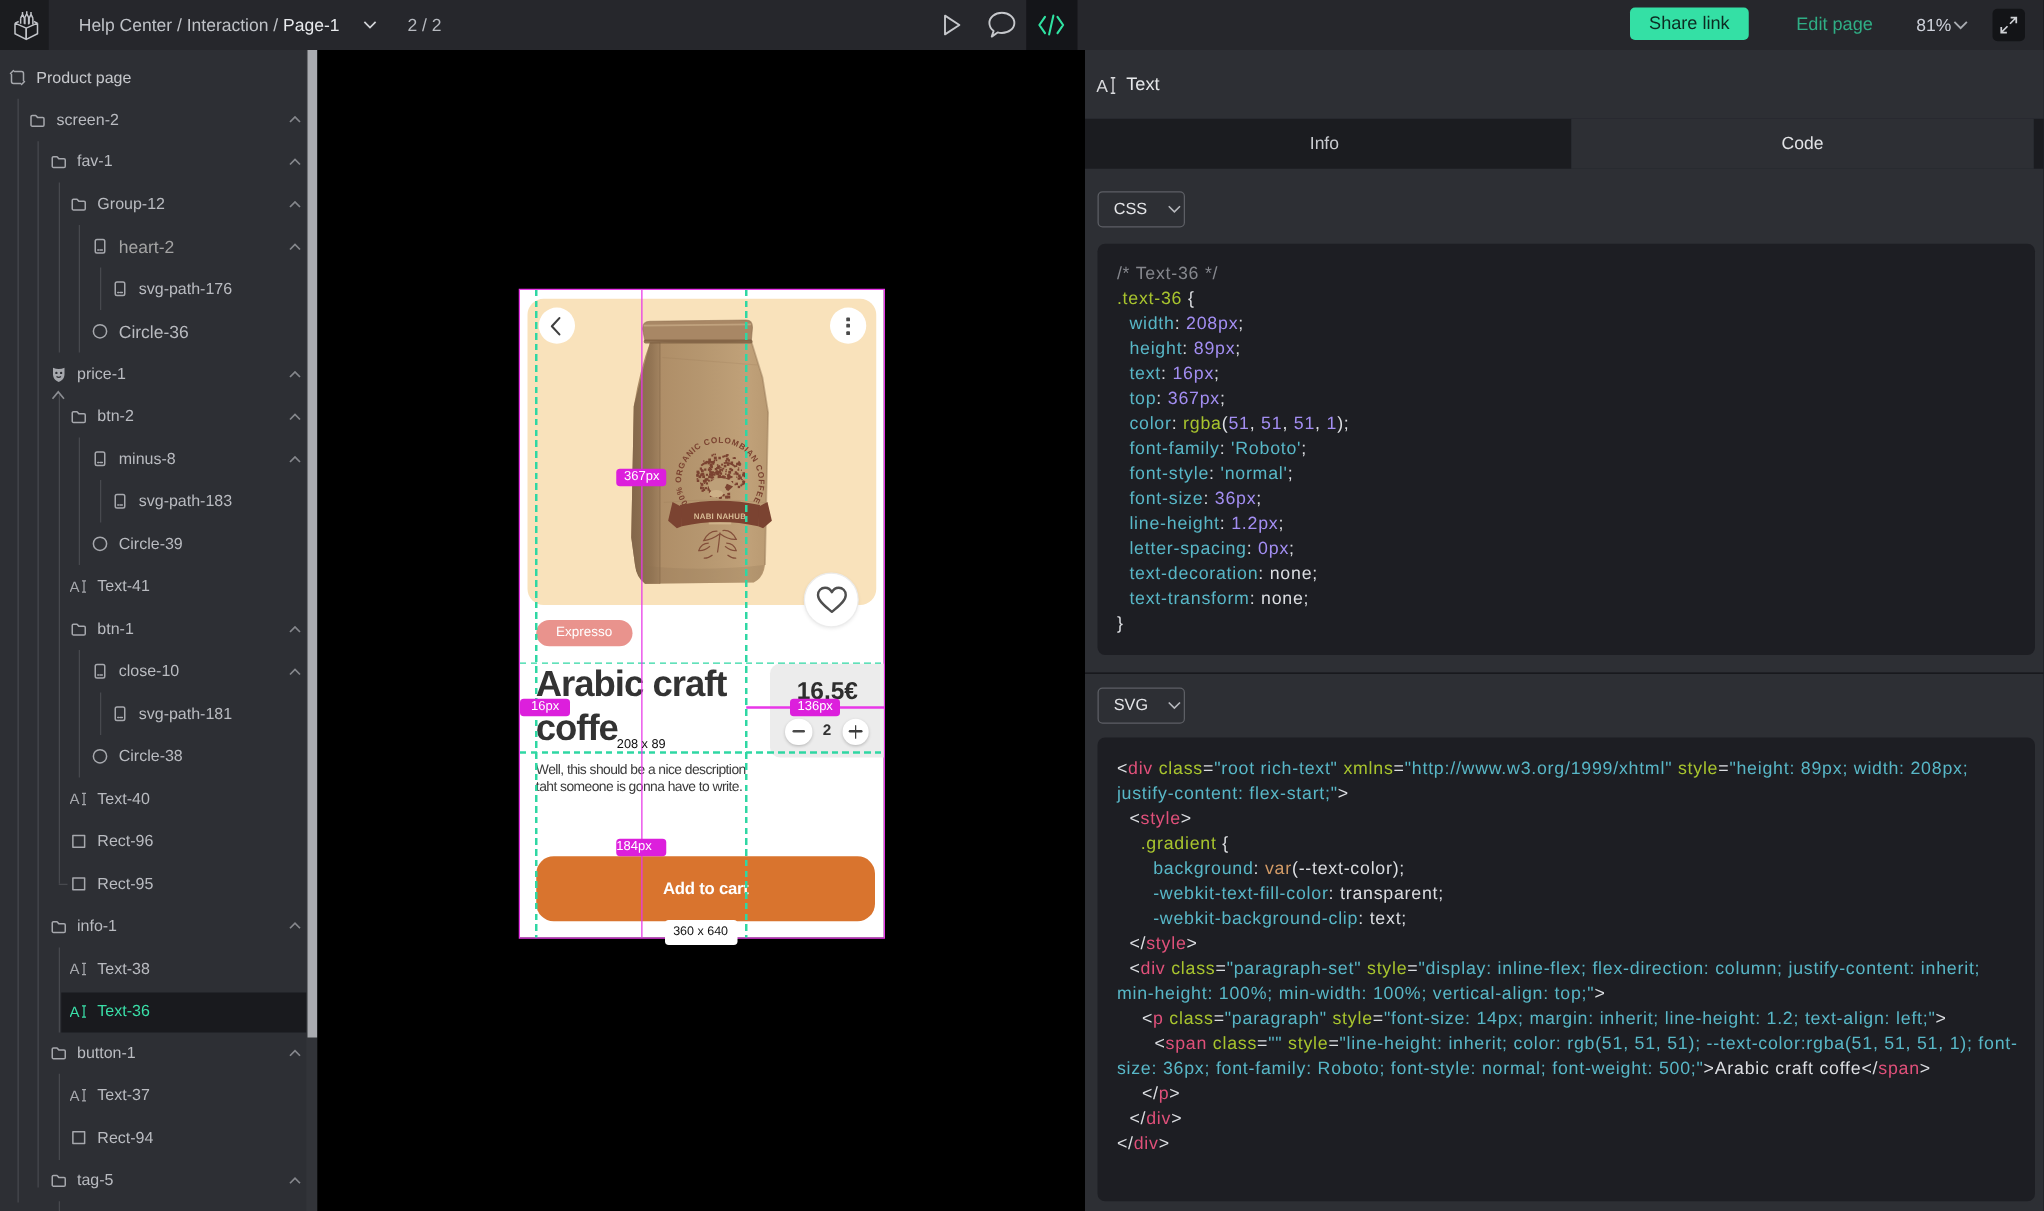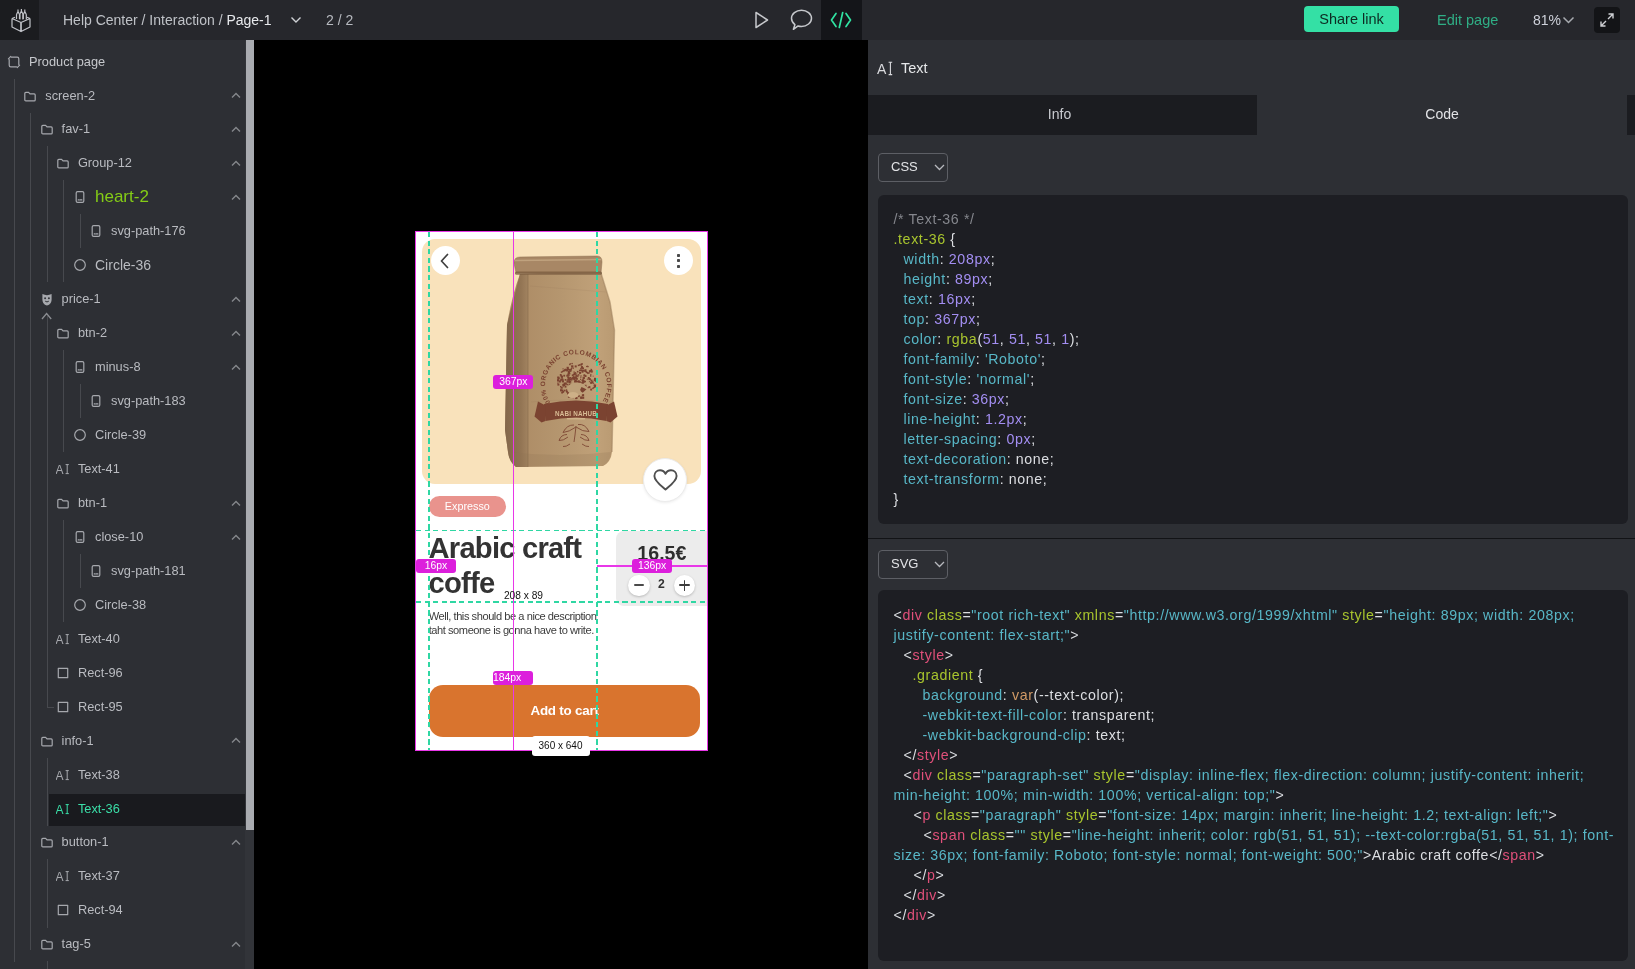--- a/index.html
+++ b/index.html
@@ -90,21 +90,21 @@
         <path d="M1.8,4.4 a1,1 0 0 1 1,-1 h2.8 l1.4,1.5 h4.2 a1,1 0 0 1 1,1 v5 a1,1 0 0 1 -1,1 H2.8 a1,1 0 0 1 -1,-1 Z" stroke="#a6a8ad" stroke-width="1.2" fill="none" stroke-linecap="round" stroke-linejoin="round"></path>
       </svg></div>
 <div style="position:absolute;left:77.9px;top:115.4px;height:16px;line-height:16px;font-size:12.8px;color:#b9bbc0;white-space:nowrap">Group-12</div>
 <svg style="position:absolute;left:230.5px;top:120.2px" width="10" height="7">
       <path d="M1,5.6 L5,1.6 L9,5.6" stroke="#85878c" stroke-width="1.4" fill="none"></path>
     </svg>
 <div style="position:absolute;left:73.0px;top:150.3px"><svg width="14" height="14">
         <rect x="3.2" y="1.6" width="7.6" height="10.8" rx="1.4" stroke="#a6a8ad" stroke-width="1.2" fill="none" stroke-linecap="round" stroke-linejoin="round"></rect>
         <path d="M5.2,9.9 h0.9 M7.2,9.9 h1.7" stroke="#a6a8ad" stroke-width="1.2" fill="none" stroke-linecap="round" stroke-linejoin="round"></path>
       </svg></div>
-<div style="position:absolute;left:95.0px;top:149.3px;height:16px;line-height:16px;font-size:17px;color:#84cc16;white-space:nowrap">heart-2</div>
+<div style="position:absolute;left:95.0px;top:149.3px;height:16px;line-height:16px;font-size:14px;color:#a3a3a3;white-space:nowrap">heart-2</div>
 <svg style="position:absolute;left:230.5px;top:154.1px" width="10" height="7">
       <path d="M1,5.6 L5,1.6 L9,5.6" stroke="#85878c" stroke-width="1.4" fill="none"></path>
     </svg>
 <div style="position:absolute;left:89.0px;top:184.3px"><svg width="14" height="14">
         <rect x="3.2" y="1.6" width="7.6" height="10.8" rx="1.4" stroke="#a6a8ad" stroke-width="1.2" fill="none" stroke-linecap="round" stroke-linejoin="round"></rect>
         <path d="M5.2,9.9 h0.9 M7.2,9.9 h1.7" stroke="#a6a8ad" stroke-width="1.2" fill="none" stroke-linecap="round" stroke-linejoin="round"></path>
       </svg></div>
 <div style="position:absolute;left:111.0px;top:183.3px;height:16px;line-height:16px;font-size:12.8px;color:#b9bbc0;white-space:nowrap">svg-path-176</div>
 <div style="position:absolute;left:73.0px;top:218.3px"><svg width="14" height="14">
         <circle cx="7" cy="7" r="5.3" stroke="#a6a8ad" stroke-width="1.2" fill="none" stroke-linecap="round" stroke-linejoin="round"></circle>
@@ -523,21 +523,21 @@
 <div style="position:absolute;left:596.4px;top:232.2px;width:1.8px;height:518.3px;background:repeating-linear-gradient(180deg,#2fd7a3 0,#2fd7a3 5.2px,transparent 5.2px,transparent 8.6px)"></div>
 <div style="position:absolute;left:415.7px;top:529.6px;width:291.8px;height:1.8px;background:repeating-linear-gradient(90deg,#2fd7a3 0,#2fd7a3 5.2px,transparent 5.2px,transparent 8.6px)"></div>
 <div style="position:absolute;left:415.7px;top:601.1px;width:291.8px;height:1.8px;background:repeating-linear-gradient(90deg,#2fd7a3 0,#2fd7a3 5.2px,transparent 5.2px,transparent 8.6px)"></div>
 <div style="position:absolute;left:512.8px;top:232.2px;width:1.4px;height:518.3px;background:#e837e8"></div>
 <div style="position:absolute;left:596.9px;top:565.2px;width:110.7px;height:1.4px;background:#e837e8"></div>
 <div style="position:absolute;left:415.7px;top:565.2px;width:13px;height:1.4px;background:#e837e8"></div>
 <div style="position:absolute;left:493.4px;top:374.6px;width:40.0px;height:14.5px;border-radius:3px;background:#dc1fdc;color:#fff;font-size:10.4px;text-align:center;line-height:14.5px">367px</div>
 <div style="position:absolute;left:416.3px;top:558.7px;width:39.5px;height:14.5px;border-radius:3px;background:#dc1fdc;color:#fff;font-size:10.4px;text-align:center;line-height:14.5px">16px</div>
 <div style="position:absolute;left:632.4px;top:558.7px;width:39.5px;height:14.5px;border-radius:3px;background:#dc1fdc;color:#fff;font-size:10.4px;text-align:center;line-height:14.5px">136px</div>
 <div style="position:absolute;left:493.0px;top:670.5px;width:40.0px;height:14.5px;border-radius:3px;background:#dc1fdc;color:#fff;font-size:10.4px;text-align:left;line-height:14.5px">184px</div>
-<div style="position:absolute;left:483px;top:590px;width:60px;text-align:right;font-size:10.2px;color:#111">208 x 89</div>
+<div style="position:absolute;left:483px;top:590px;width:60px;text-align:center;font-size:10.2px;color:#111">208 x 89</div>
 <div style="position:absolute;left:531.5px;top:735.8px;width:58px;height:20.6px;border-radius:3px;background:#fff"></div>
 <div style="position:absolute;left:531.5px;top:739.5px;width:58px;text-align:center;font-size:10px;color:#111">360 x 640</div>
 <div style="position:absolute;left:868px;top:40px;width:767px;height:929px;background:#2d2f34;overflow:hidden">
 <div style="position:absolute;left:0;top:0;width:767px;height:55px;background:#2d2f34"></div>
 <svg style="position:absolute;left:9px;top:20px" width="17" height="17">
       <text x="0" y="13.5" font-family="Liberation Sans" font-size="14" fill="#d9dadd">A</text>
       <path d="M11.6,2.2 h3.6 M13.4,2.2 v12.4 M11.6,14.6 h3.6" stroke="#d9dadd" stroke-width="1.1" fill="none"></path>
     </svg>
 <div style="position:absolute;left:33px;top:20px;font-size:14.5px;color:#e6e8ea">Text</div>
 <div style="position:absolute;left:0;top:55px;width:767px;height:40px;background:#1b1c20"></div>

